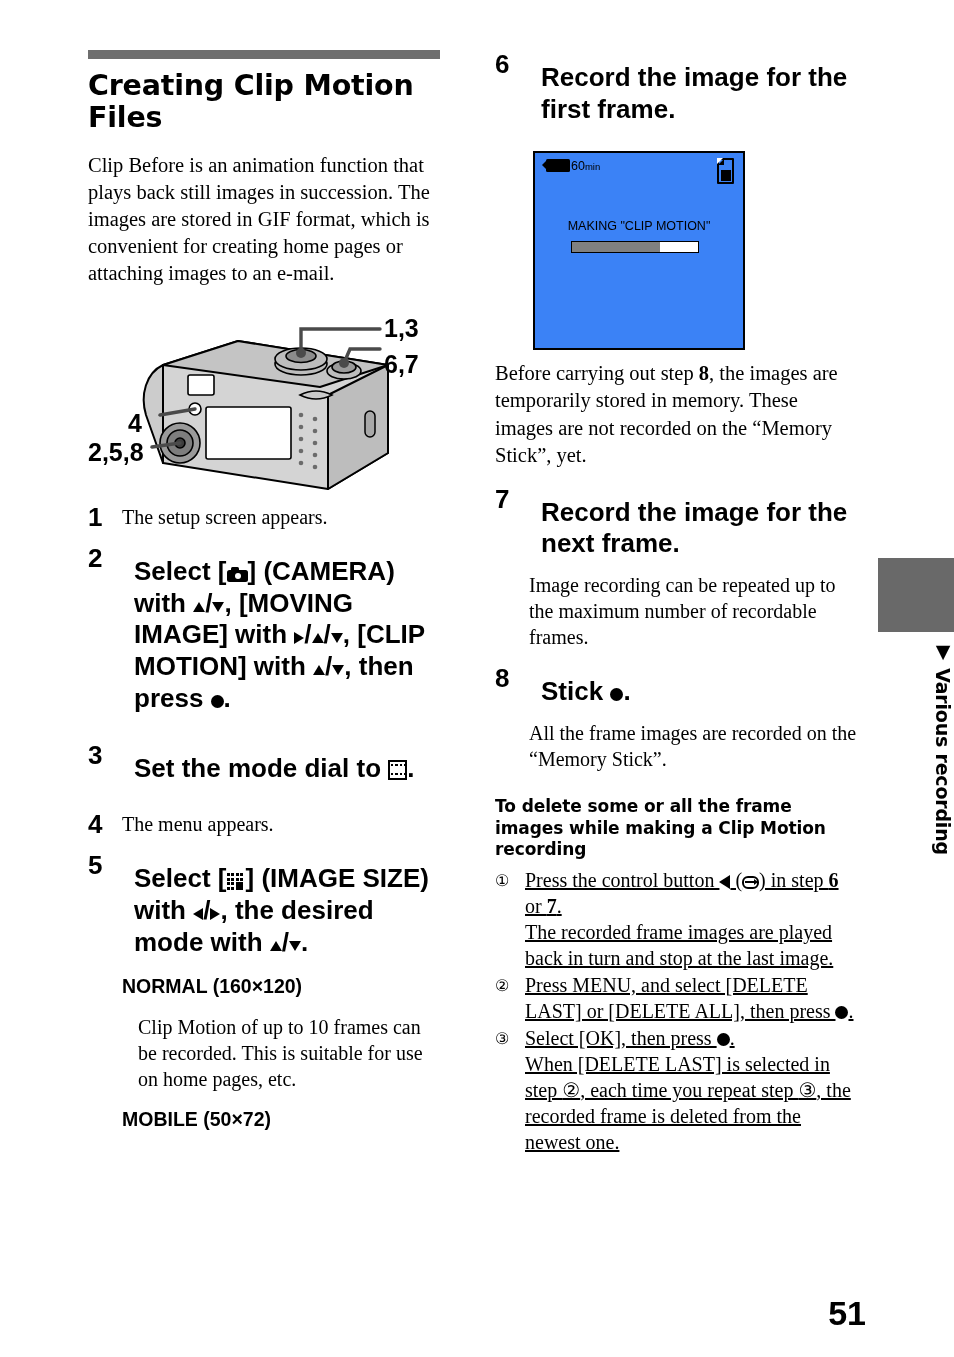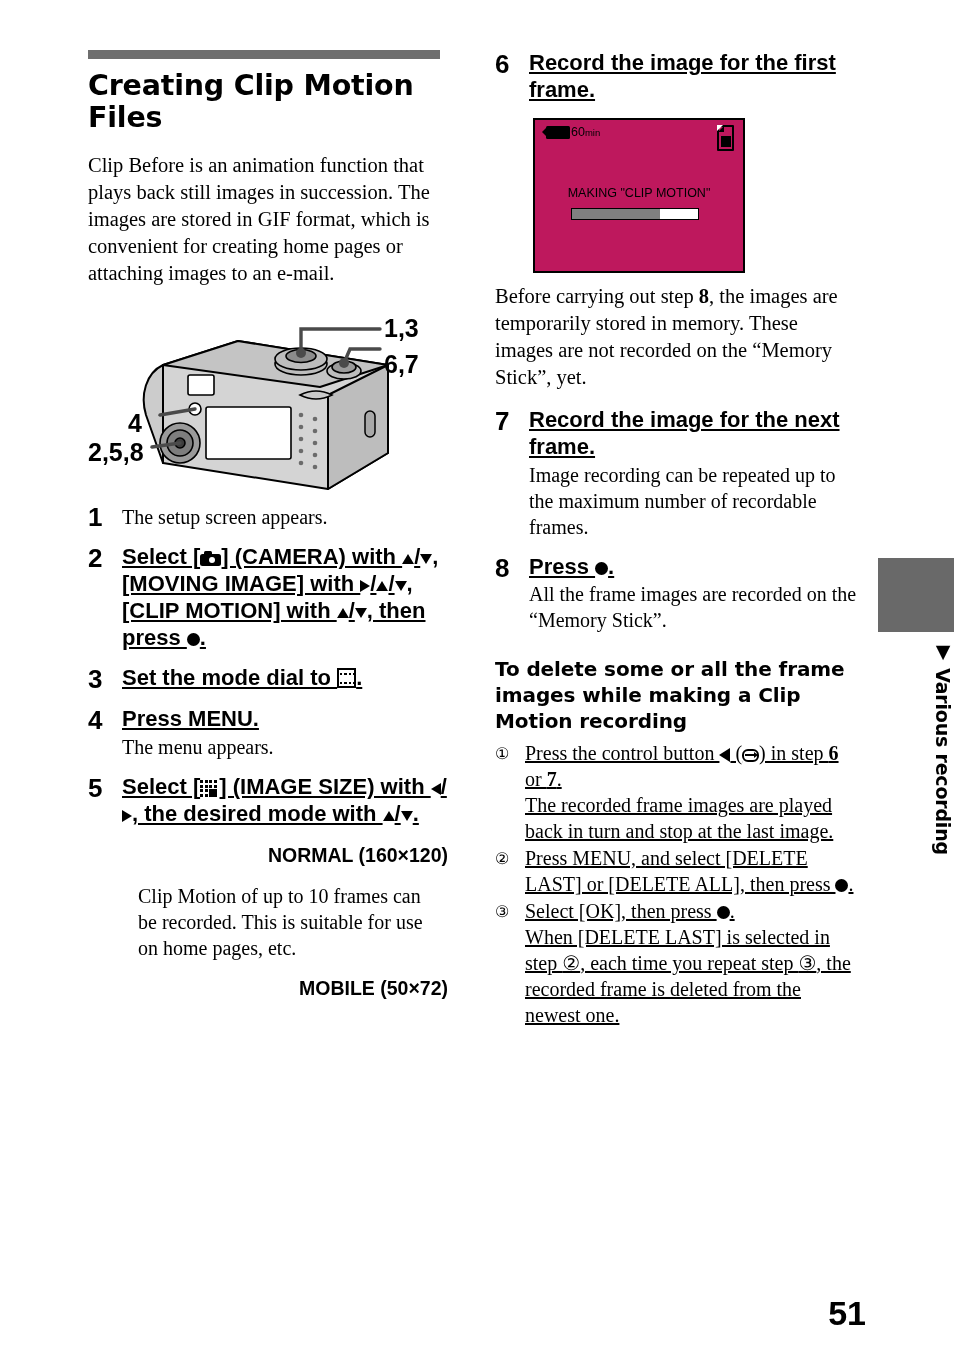--- a/index.html
+++ b/index.html
@@ -59,47 +59,45 @@
     font-size: 26px;
     line-height: 1.0;
     width: 34px;
     flex: 0 0 34px;
     padding-top: 1px;
   }
   .step-body { flex: 1 1 auto; }
   .step-title {
     font-family: "Liberation Sans", sans-serif;
     font-weight: bold;
-    font-size: 22px;
+    font-size: 26px;
     line-height: 1.22;
-    margin: 0;
+    margin: 12px;
     display: block;
-    text-decoration: underline;
   }
   .step-desc {
     font-size: 20px;
     line-height: 1.3;
     margin: 1px 0 0 0;
   }
 
   
   .sub-head {
     font-family: "Liberation Sans", sans-serif;
     font-weight: bold;
     font-size: 19.5px;
     margin: 16px 0 1px 0;
-    text-align: right;
   }
   .sub-text { font-size: 20px; line-height: 1.3; margin: 16px; }
 
   
   h2.sec-head {
     font-family: "DejaVu Sans", sans-serif;
     font-weight: bold;
-    font-size: 20px;
+    font-size: 17px;
     line-height: 1.28;
     letter-spacing: -0.1px;
     margin: 0 0 6px 0;
   }
 
   
   .clist { margin: 0; padding: 0; list-style: none; }
   .citem { display: flex; margin-bottom: 1px; }
   .cnum { width: 30px; flex: 0 0 30px; padding-top: 4px; }
   .ctext { flex: 1 1 auto; font-size: 20px; line-height: 1.3; text-decoration: underline; }
@@ -181,23 +179,23 @@
   .tri-u { border-left:6.5px solid transparent;border-right:6.5px solid transparent;border-bottom:10px solid #000; }
   .tri-d { border-left:6.5px solid transparent;border-right:6.5px solid transparent;border-top:10px solid #000; }
   .tri-l { border-top:6.5px solid transparent;border-bottom:6.5px solid transparent;border-right:10px solid #000; vertical-align:-1px; }
   .tri-r { border-top:6.5px solid transparent;border-bottom:6.5px solid transparent;border-left:10px solid #000; vertical-align:-1px; }
   .tri-l-s { border-top:7px solid transparent;border-bottom:7px solid transparent;border-right:11px solid #000; vertical-align:-2px; }
 
   .b { font-weight: bold; font-family: "Liberation Serif", serif; }
 
   
   .lcd {
-    width: 212px; height: 155px;
+    width: 212px; height: 199px;
     border: 2.2px solid #000;
-    background: #be185d;
+    background: #3b82f6;
     position: relative;
     margin: 9px 0 10px 38px;
   }
   .lcd-batt {
     position: absolute; left: 7px; top: 6px;
     display: flex; align-items: center; gap: 1px;
   }
   .batt-shape { position: relative; width: 28px; height: 13px; }
   .batt-shape .tip {
     position:absolute; left:0; top:2px;
@@ -391,21 +389,20 @@
     <div class="step">
       <div class="step-num">3</div>
       <div class="step-body">
         <div class="step-title"><span>Set the mode dial to </span><span class="ico ico-film"><span class="frm"></span><span class="sproc s1"></span><span class="sproc s2"></span></span><span>.</span></div>
       </div>
     </div>
 
     <div class="step">
       <div class="step-num">4</div>
       <div class="step-body">
-        <div class="step-title">Press MENU.</div>
         <p class="step-desc">The menu appears.</p>
       </div>
     </div>
 
     <div class="step">
       <div class="step-num">5</div>
       <div class="step-body">
         <div class="step-title"><span>Select [</span><span class="ico ico-size">
               <i style="left:0px;top:0px;width:3px;height:3px"></i>
               <i style="left:4.5px;top:0px;width:3px;height:3px"></i>
@@ -465,21 +462,21 @@
       <div class="step-num">7</div>
       <div class="step-body">
         <div class="step-title">Record the image for the next frame.</div>
         <p class="step-desc">Image recording can be repeated up to the maximum number of recordable frames.</p>
       </div>
     </div>
 
     <div class="step">
       <div class="step-num">8</div>
       <div class="step-body">
-        <div class="step-title"><span>Press </span><span class="dot"></span><span>.</span></div>
+        <div class="step-title"><span>Stick </span><span class="dot"></span><span>.</span></div>
         <p class="step-desc">All the frame images are recorded on the “Memory Stick”.</p>
       </div>
     </div>
 
     <h2 class="sec-head" style="margin-top:24px">To delete some or all the frame images while making a Clip Motion recording</h2>
 
     <ul class="clist">
       <li class="citem">
         <div class="cnum">①</div>
         <div class="ctext"><span>Press the control button </span><span class="tri tri-l-s"></span><span> (</span><span class="ico ico-review"><span class="rb"></span><span class="rl"></span><span class="rt"></span></span><span>) in step </span><span class="b">6</span><span> or </span><span class="b">7</span><span>.</span><br><span>The recorded frame images are played back in turn and stop at the last image.</span></div>

